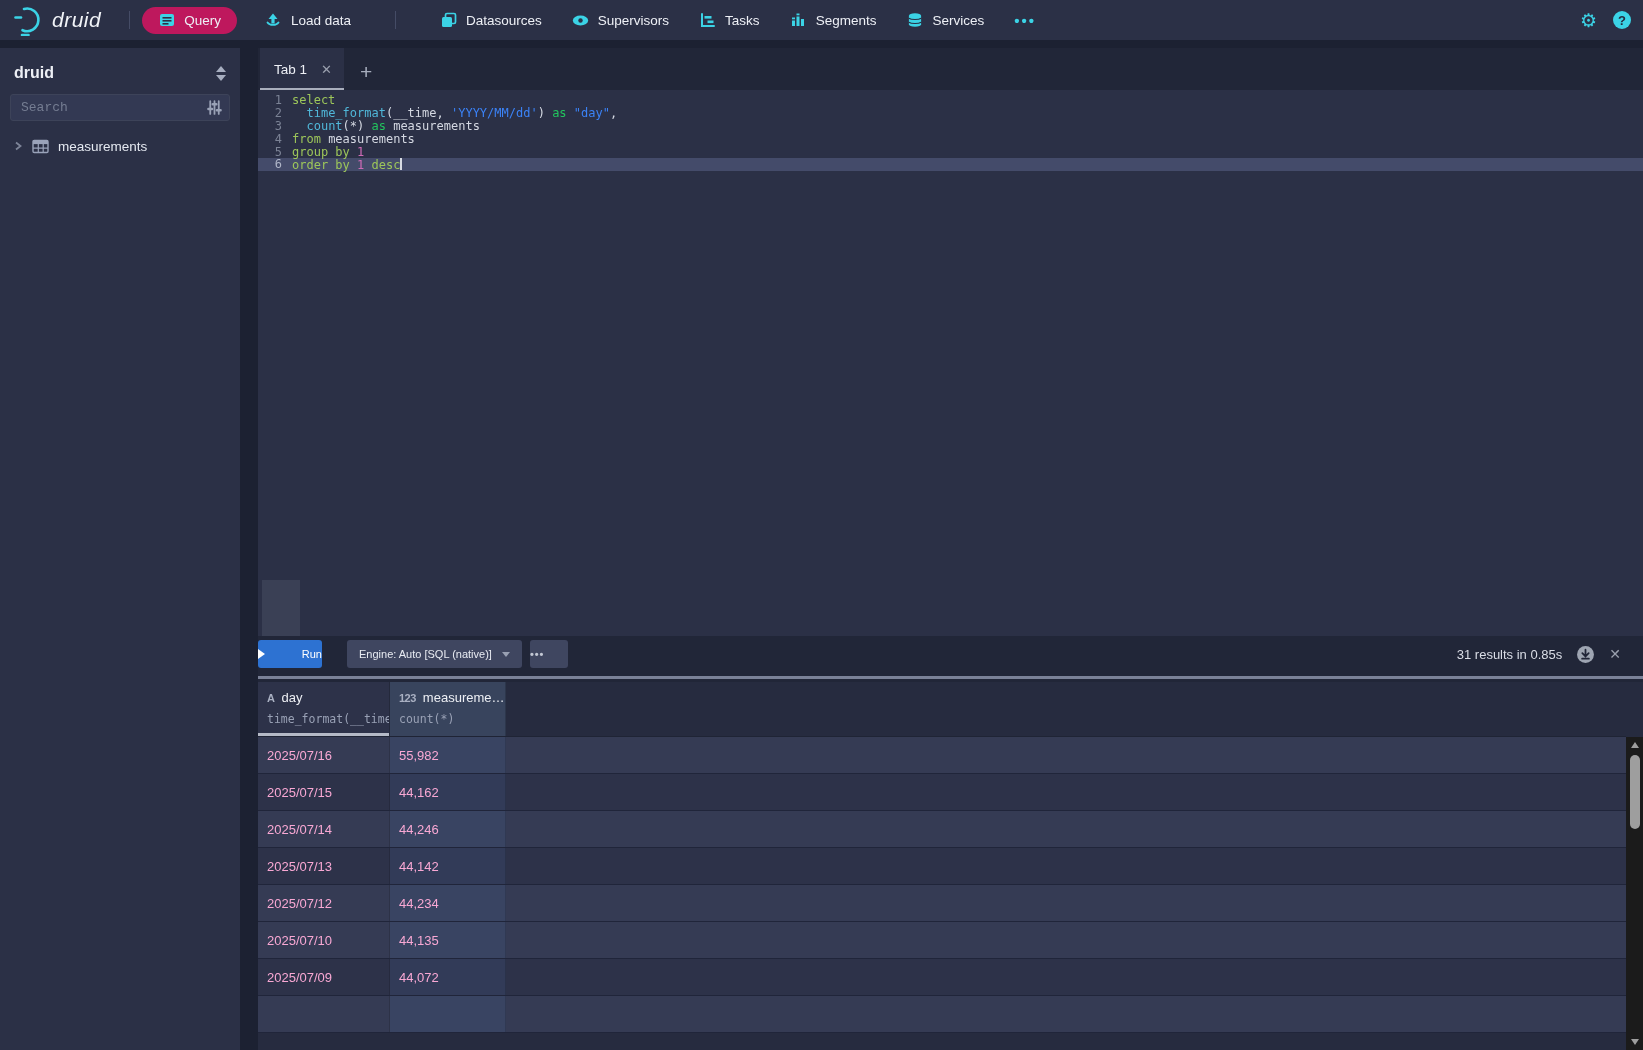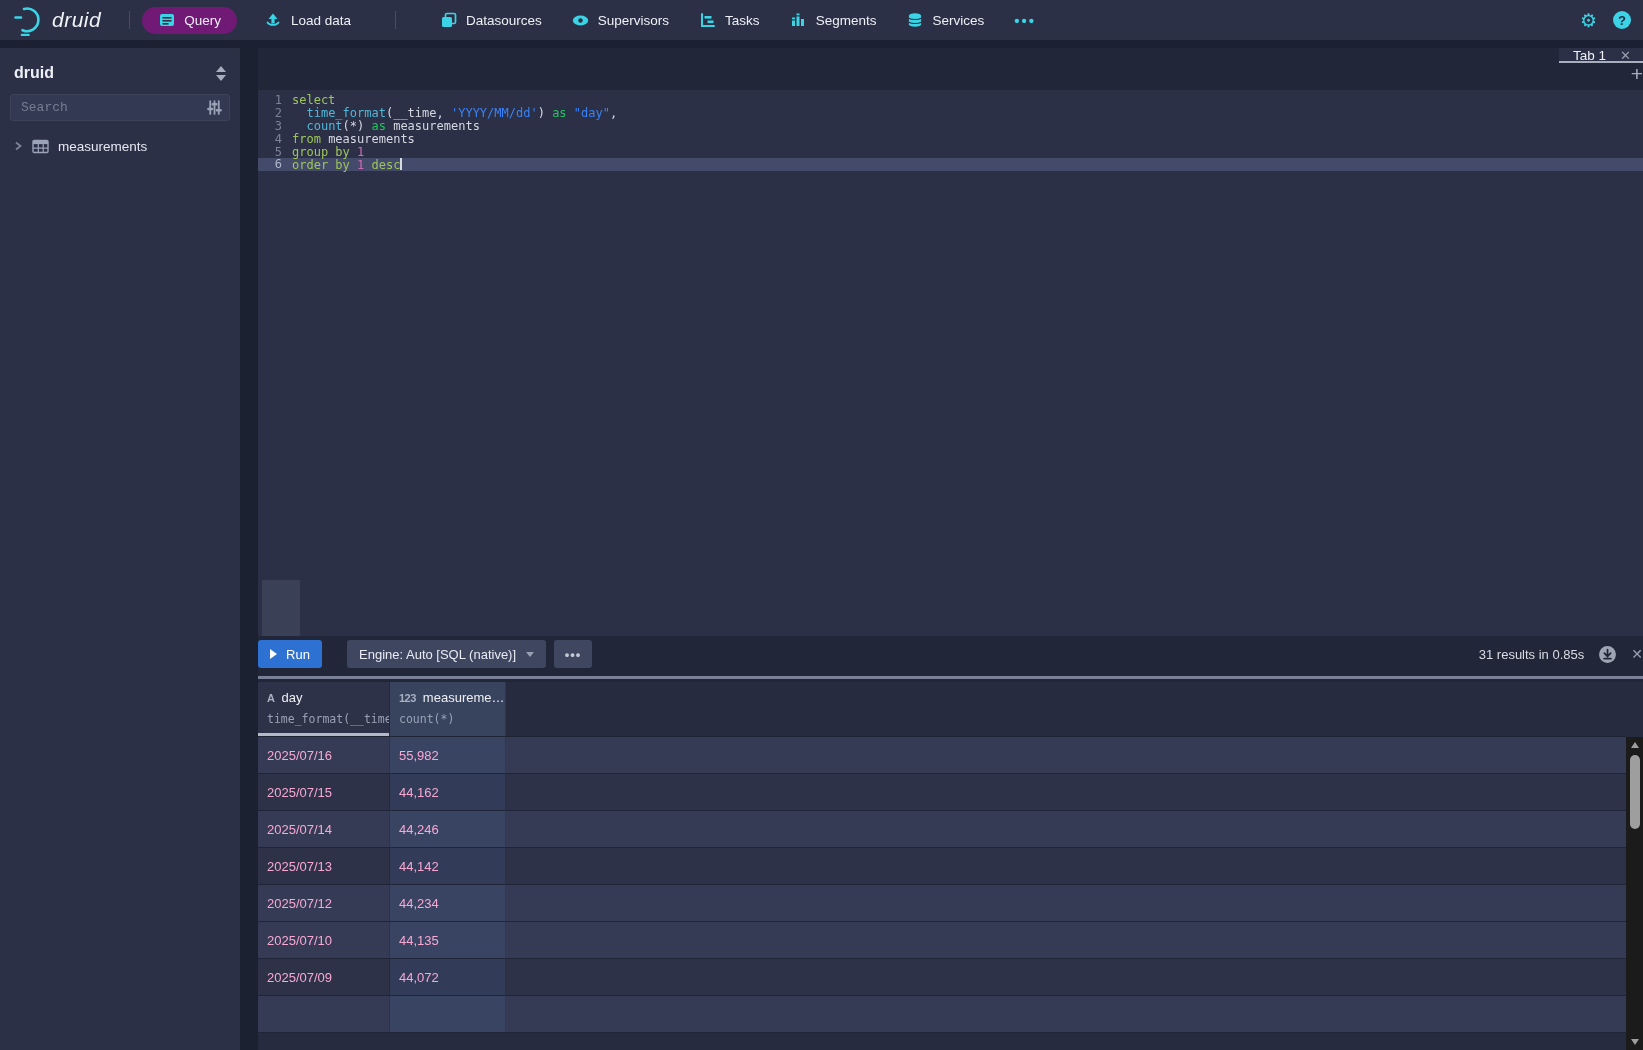--- a/index.html
+++ b/index.html
@@ -22,21 +22,21 @@
 
   
   .topbar{position:absolute;left:0;top:0;width:100%;height:40px;background:var(--panel);
     display:flex;align-items:center;padding:0 12px;}
   .brand{display:flex;align-items:center;gap:8px;margin-right:14px;}
   .brand-word{font-size:21px;font-style:italic;font-weight:500;color:#f2f4f8;letter-spacing:.5px;}
   .tb-divider{width:1px;height:18px;background:#454c66;margin:0 14px;}
   .nav{display:flex;align-items:center;gap:30px;}
   .nav-item{display:flex;align-items:center;gap:9px;cursor:pointer;color:#eef0f6;font-size:13.5px;}
   .nav-item .ico{display:flex;align-items:center;justify-content:center;width:17px;height:17px;color:var(--cyan);}
-  .nav-item.active{background:#701a75;border-radius:16px;padding:5px 16px;margin:4px -2px;}
+  .nav-item.active{background:#be185d;border-radius:16px;padding:5px 16px;margin:4px -2px;}
   .nav-dots{color:var(--cyan);font-size:15px;letter-spacing:2px;font-weight:bold;cursor:pointer;}
   .tb-right{margin-left:auto;display:flex;align-items:center;gap:16px;}
   .gear{color:var(--cyan);font-size:19px;cursor:pointer;line-height:1;}
   .help{width:18px;height:18px;border-radius:50%;background:var(--cyan);color:#262b3f;
     font-weight:bold;font-size:13px;display:flex;align-items:center;justify-content:center;cursor:pointer;}
 
   
   .sidebar{position:absolute;left:0;top:48px;width:240px;bottom:0;background:var(--panel);}
   .sb-head{display:flex;align-items:center;justify-content:space-between;padding:16px 14px 12px 14px;}
   .sb-title{font-size:16px;font-weight:600;color:#edeff5;}
@@ -48,21 +48,21 @@
     color:#d7dbe6;font-size:13px;padding:0 30px 0 10px;outline:none;font-family:Liberation Mono, monospace;}
   .sb-search input::placeholder{color:#757d92;}
   .sb-filter{position:absolute;right:7px;top:5px;color:#9aa2b6;}
   .tree-item{display:flex;align-items:center;height:30px;padding-left:13px;gap:9px;cursor:pointer;font-size:13.5px;color:#e4e8f0;}
   .tree-item .chev{color:#7d8498;display:flex;}
   .tree-item .tbl-ico{display:flex;color:#9aa3ba;}
 
   
   .main{position:absolute;left:258px;top:48px;right:0;bottom:0;background:var(--bar);}
 
-  .tabbar{position:absolute;left:12px;top:0;right:0;height:42px;background:var(--bar);display:flex;align-items:flex-end;flex-direction:column;}
+  .tabbar{position:absolute;left:0;top:0;right:0;height:42px;background:var(--bar);display:flex;align-items:flex-end;}
   .tab{height:42px;background:var(--panel);display:flex;align-items:center;gap:14px;padding:0 12px 0 14px;
     position:relative;margin-left:2px;cursor:pointer;}
   .tab-label{font-size:13.5px;color:#eef0f6;}
   .tab-close{color:#9aa0ae;font-size:13px;cursor:pointer;}
   .tab-underline{position:absolute;left:0;bottom:0;width:100%;height:2px;background:#a9aebc;}
   .tab-add{color:#a6acbc;font-size:21px;margin-left:16px;padding-bottom:8px;cursor:pointer;line-height:1;}
 
   
   .editor{position:absolute;left:0;top:42px;right:0;height:546px;background:var(--panel);
     font-family:"DejaVu Sans Mono","Liberation Mono",monospace;font-size:12px;line-height:12.9px;padding-top:4px;}
@@ -76,28 +76,28 @@
   .tk-st{color:#3b82f6;}
   .tk-op{color:#22c55e;}
   .tk-nu{color:#cf6bb7;}
   .tk-pl{color:#d4d8e2;}
   .ed-cursor{display:inline-block;width:2px;height:12px;background:#d8dbe3;vertical-align:text-top;}
   .ed-decoration{position:absolute;left:4px;bottom:0;width:38px;height:56px;background:#3a4055;}
 
   
   .runbar{position:absolute;left:0;top:589px;right:0;height:34px;background:var(--bar);
     display:flex;align-items:center;}
-  .btn{height:28px;border-radius:3px;display:flex;align-items:center;justify-content:center;
-    font-size:13px;cursor:pointer;border:none;color:#e8ebf2;font-family:"Liberation Sans",sans-serif;}
+  .btn{height:28px;border-radius:3px;display:flex;align-items:center;justify-content:space-between;
+    font-size:11px;cursor:pointer;border:none;color:#e8ebf2;font-family:"Liberation Sans",sans-serif;}
   .btn-run{background:var(--blue);width:64px;gap:9px;color:#fff;}
   .play{width:0;height:0;border-top:5px solid transparent;border-bottom:5px solid transparent;border-left:7px solid #fff;}
   .btn-engine{background:var(--btn);margin-left:25px;padding:0 12px;gap:10px;}
   .caret-dn{width:0;height:0;border-left:4.5px solid transparent;border-right:4.5px solid transparent;border-top:5.5px solid #99a0b3;}
   .btn-more{background:var(--btn);margin-left:8px;width:38px;color:#c3c8d4;font-weight:bold;letter-spacing:1px;}
-  .run-right{margin-left:auto;display:flex;align-items:center;gap:14px;padding-right:0;}
+  .run-right{margin-left:auto;display:flex;align-items:center;gap:14px;padding-right:22px;}
   .run-status{font-size:13px;color:#dadde6;}
   .icon-btn{display:flex;align-items:center;justify-content:center;cursor:pointer;}
   .x-icon{color:#9aa0ae;font-size:14px;cursor:pointer;}
 
   
   .splitter{position:absolute;left:0;top:628px;right:0;height:3px;background:#7a8197;cursor:row-resize;}
 
   
   .rtable{position:absolute;left:0;top:634px;right:0;bottom:0;background:var(--panel2);overflow:hidden;}
   .rt-header{position:absolute;left:0;top:0;right:17px;height:55px;display:flex;border-bottom:1px solid #1f2435;}

